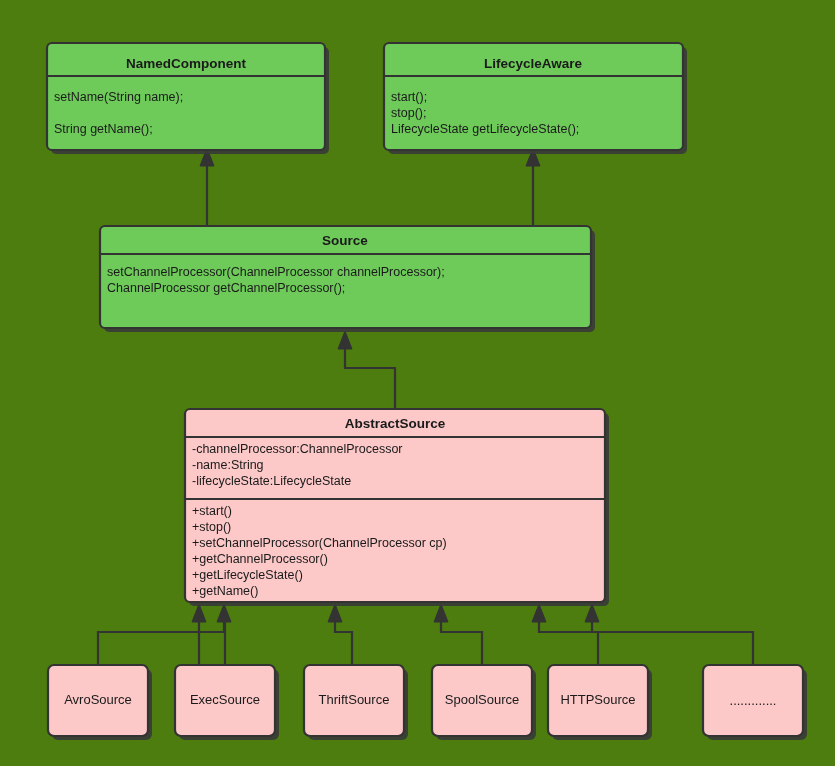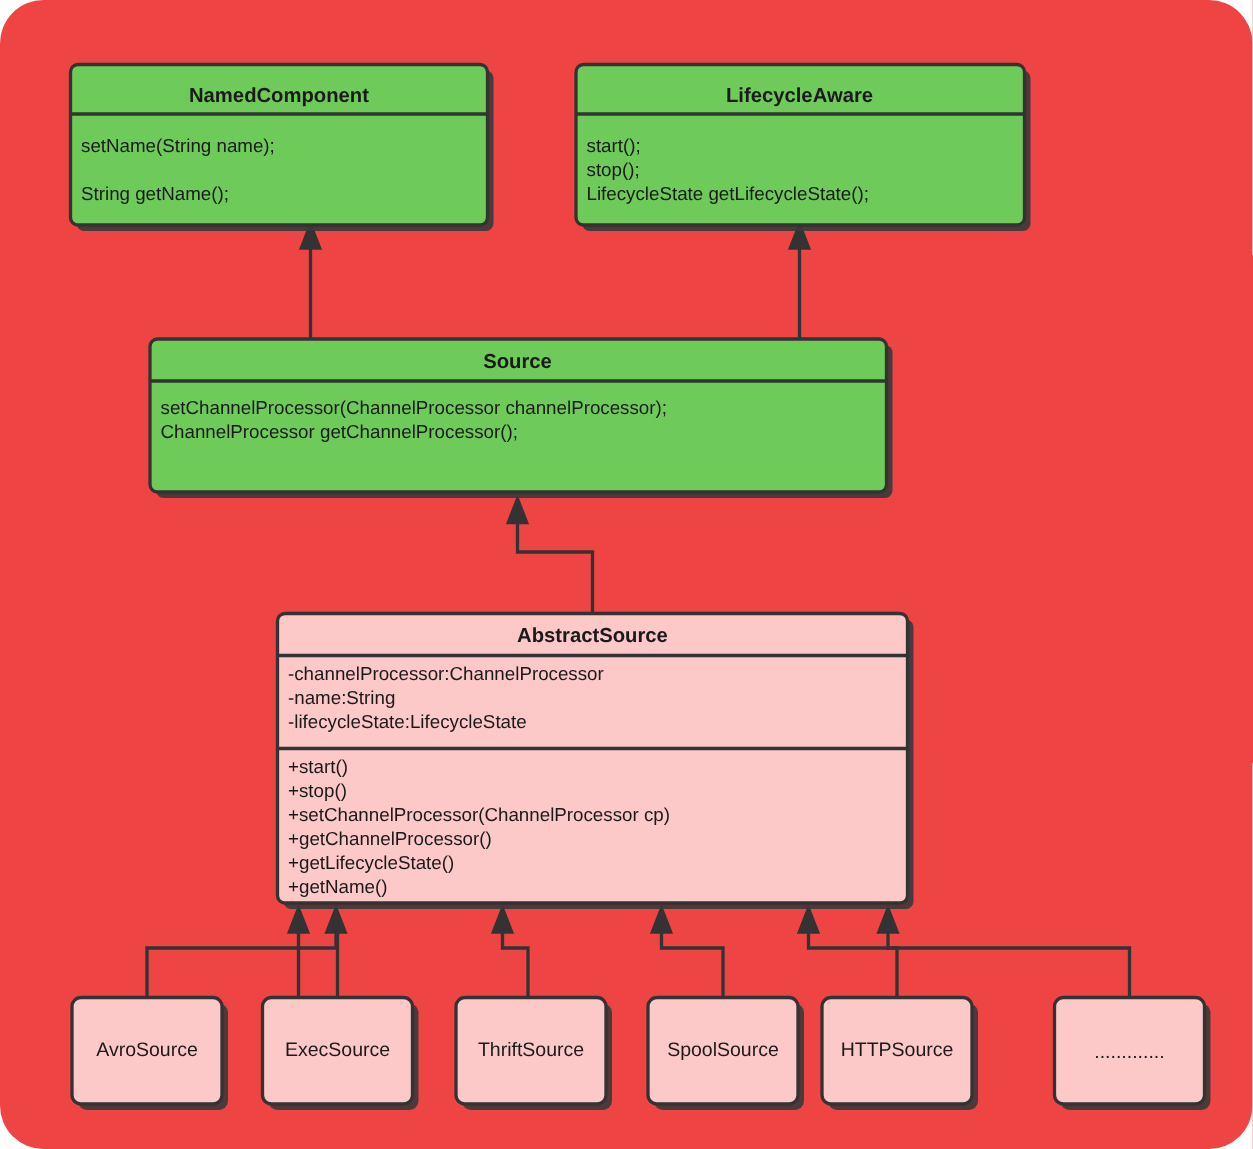--- a/index.html
+++ b/index.html
@@ -11,22 +11,21 @@
   body {
     width: 835px;
     height: 766px;
     font-family: "Liberation Sans", sans-serif;
     overflow: hidden;
   }
   #diagram-root {
     position: relative;
     width: 835px;
     height: 766px;
-    background: #ef4444;
-    border-radius: 29px;
+    background: #4d7c0f;
   }
   svg.uml-canvas {
     position: absolute;
     top: 0;
     left: 0;
     width: 835px;
     height: 766px;
     display: block;
   }
   .uml-box-rect {

